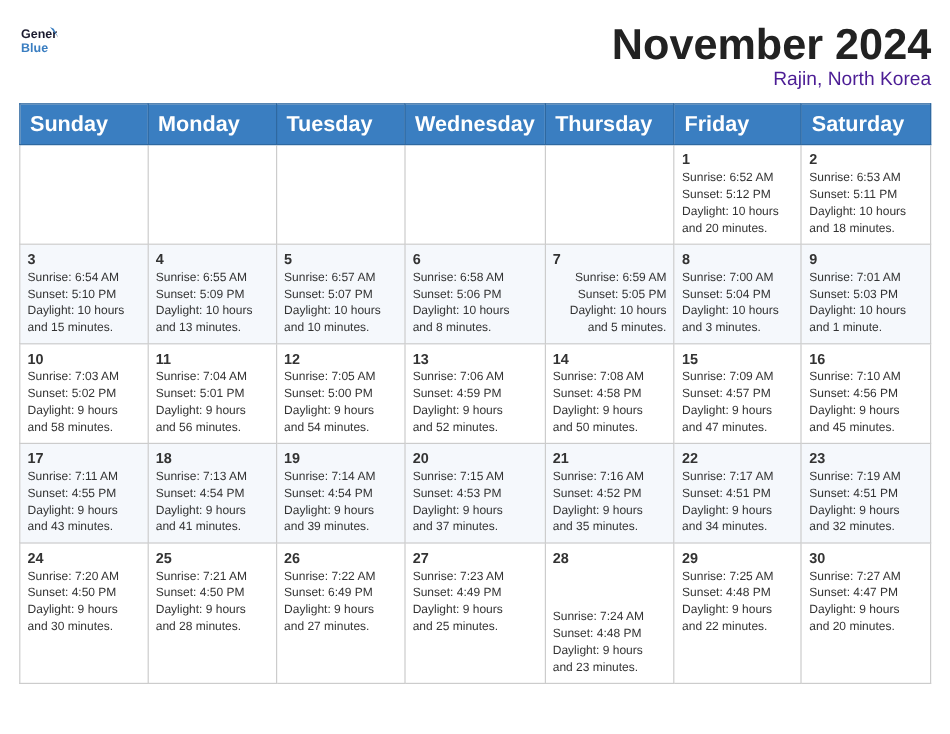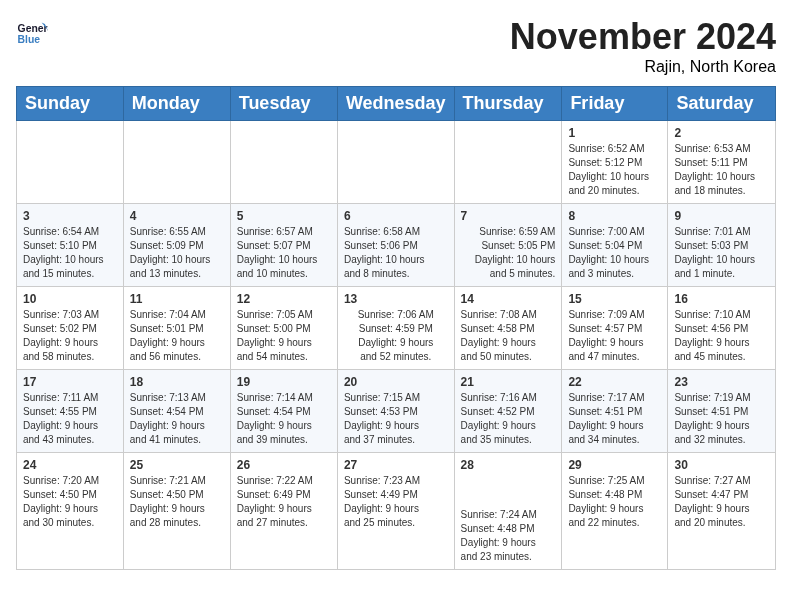--- a/index.html
+++ b/index.html
@@ -28,21 +28,21 @@
     .title-block {
       text-align: right;
     }
     .month-title {
       font-size: 36px;
       font-weight: bold;
       color: #222;
     }
     .location {
       font-size: 16px;
-      color: #000000;
+      color: #4c1d95;
     }
     .calendar {
       width: 100%;
       border-collapse: collapse;
       border: 1px solid #ccc;
     }
     .calendar th {
       background: #3a7ec1;
       color: #fff;
       text-align: left;
@@ -197,21 +197,21 @@
         </td>
         <td>
           <span class="day-num">12</span>
           <div class="day-info" style="white-space: pre-line;">Sunrise: 7:05 AM
 Sunset: 5:00 PM
 Daylight: 9 hours
 and 54 minutes.</div>
         </td>
         <td>
           <span class="day-num">13</span>
-          <div class="day-info" style="white-space: pre-line; text-align: center;">Sunrise: 7:06 AM
+          <div class="day-info" style="white-space: pre-line;">Sunrise: 7:06 AM
 Sunset: 4:59 PM
 Daylight: 9 hours
 and 52 minutes.</div>
         </td>
         <td>
           <span class="day-num">14</span>
           <div class="day-info" style="white-space: pre-line;">Sunrise: 7:08 AM
 Sunset: 4:58 PM
 Daylight: 9 hours
 and 50 minutes.</div>

